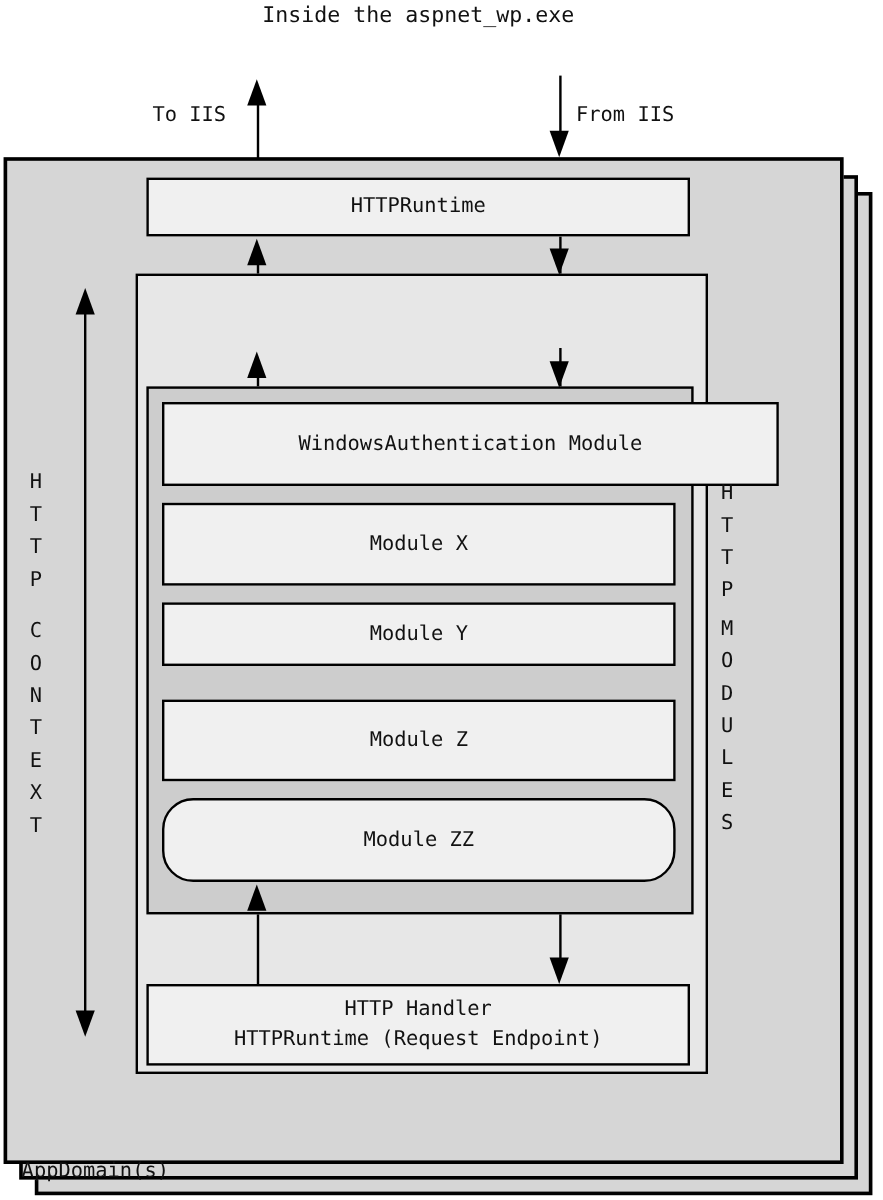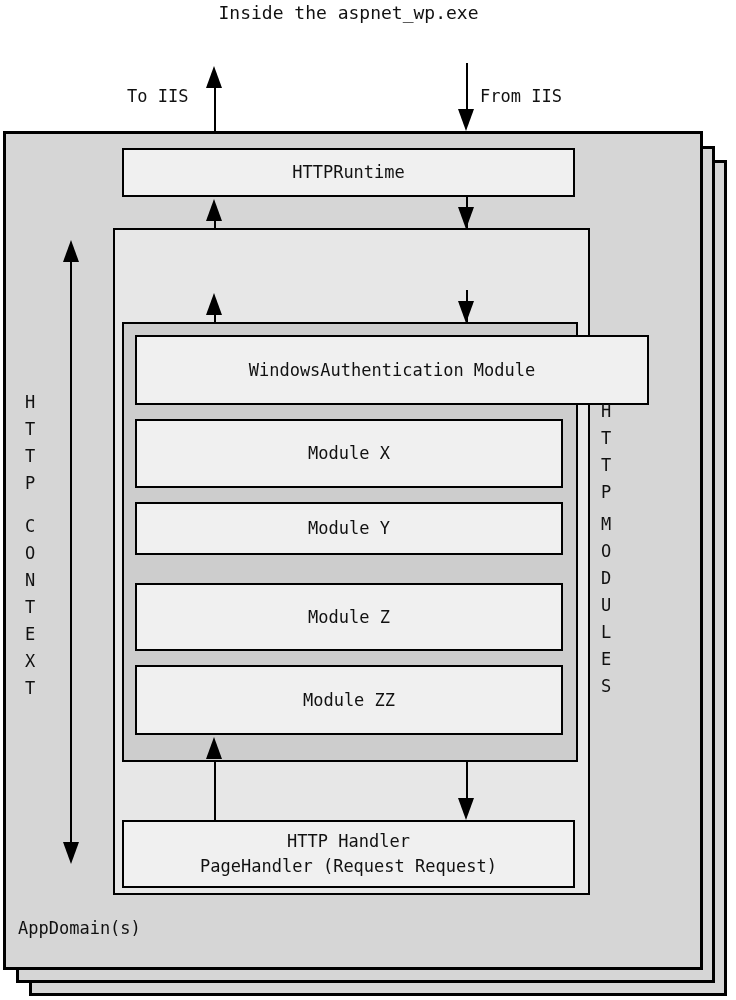--- a/index.html
+++ b/index.html
@@ -86,38 +86,38 @@
   </div>
   <div class="box" style="left:135px;top:419px;width:428px;height:69px;">
     <span>Module X</span>
   </div>
   <div class="box" style="left:135px;top:502px;width:428px;height:53px;">
     <span>Module Y</span>
   </div>
   <div class="box" style="left:135px;top:583px;width:428px;height:68px;">
     <span>Module Z</span>
   </div>
-  <div class="box" style="left:135px;top:665px;width:428px;height:70px;">
+  <div class="box" style="left:135px;top:665px;width:428px;height:70px;border-radius:26px;">
     <span>Module ZZ</span>
   </div>
 
   <div class="ah ah-up" style="left:206px;top:737px;"></div>
   <div class="vline" style="left:214px;top:755px;height:65px;"></div>
   <div class="vline" style="left:466px;top:735px;height:64px;"></div>
   <div class="ah ah-down" style="left:458px;top:798px;"></div>
 
   <div class="box" style="left:122px;top:820px;width:453px;height:68px;">
     <span>HTTP Handler</span>
-    <span>PageHandler (Request Request)</span>
+    <span>HTTPRuntime (Request Endpoint)</span>
   </div>
 
   <div class="ah ah-up" style="left:63px;top:240px;"></div>
   <div class="vline" style="left:70px;top:258px;height:590px;"></div>
   <div class="ah ah-down" style="left:63px;top:842px;"></div>
 
   <div class="vtext" style="left:21px;top:392px;">HTTP</div>
   <div class="vtext" style="left:21px;top:516px;">CONTEXT</div>
   <div class="vtext" style="left:597px;top:401px;">HTTP</div>
   <div class="vtext" style="left:597px;top:514px;">MODULES</div>
 
-  <div class="lbl" style="left:18px;top:918px;">AppDomain(s)</div>
+  <div class="lbl" style="left:18px;top:966px;">AppDomain(s)</div>
 
 </div>
 
 </body></html>

